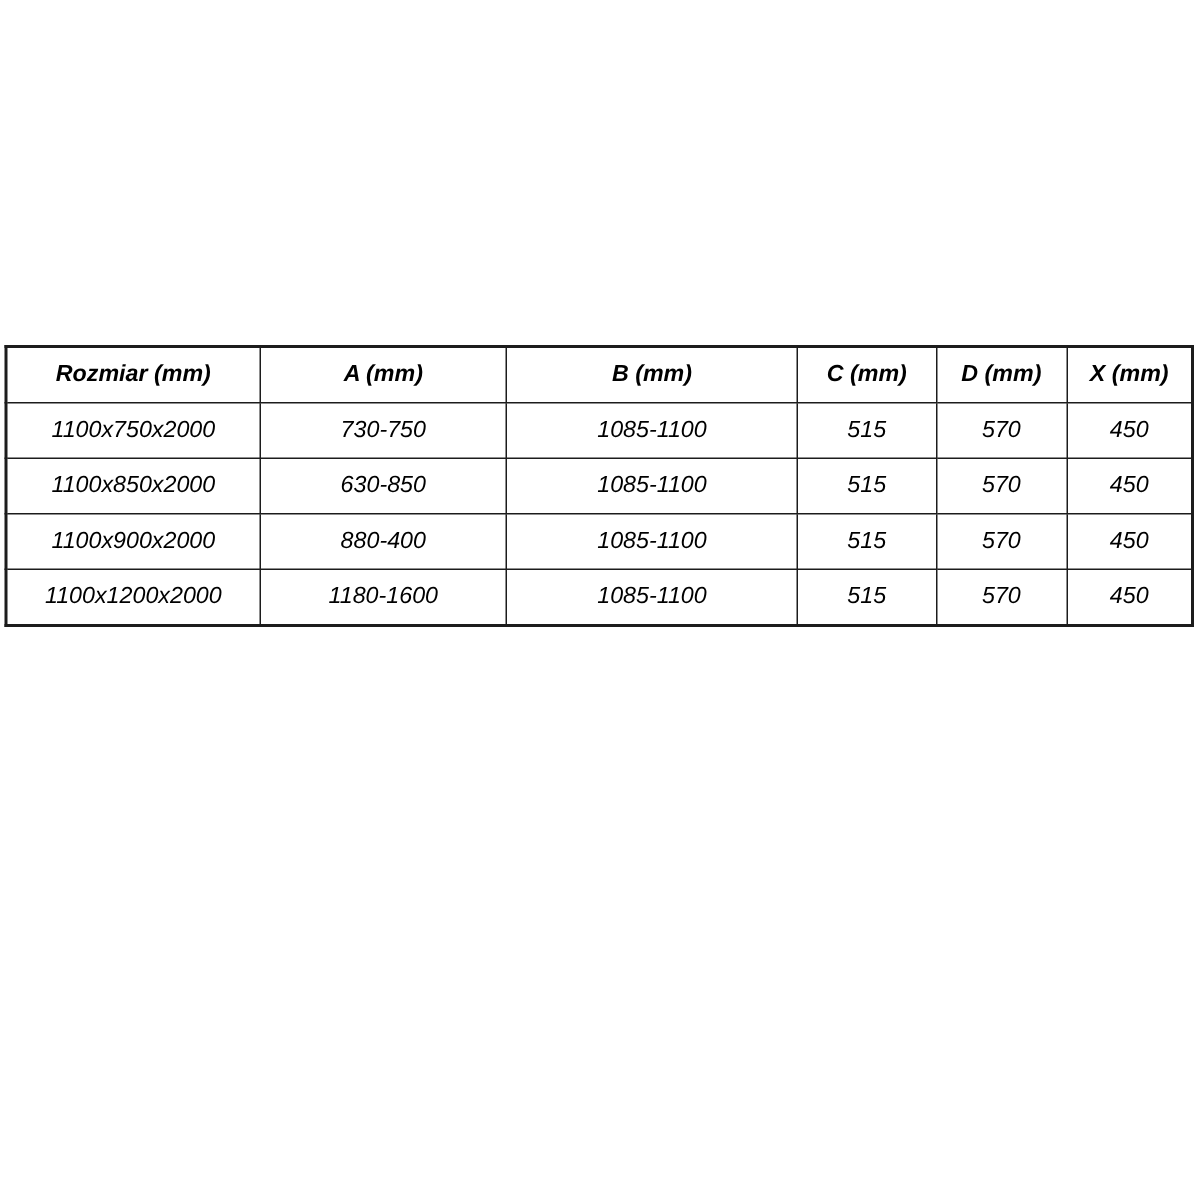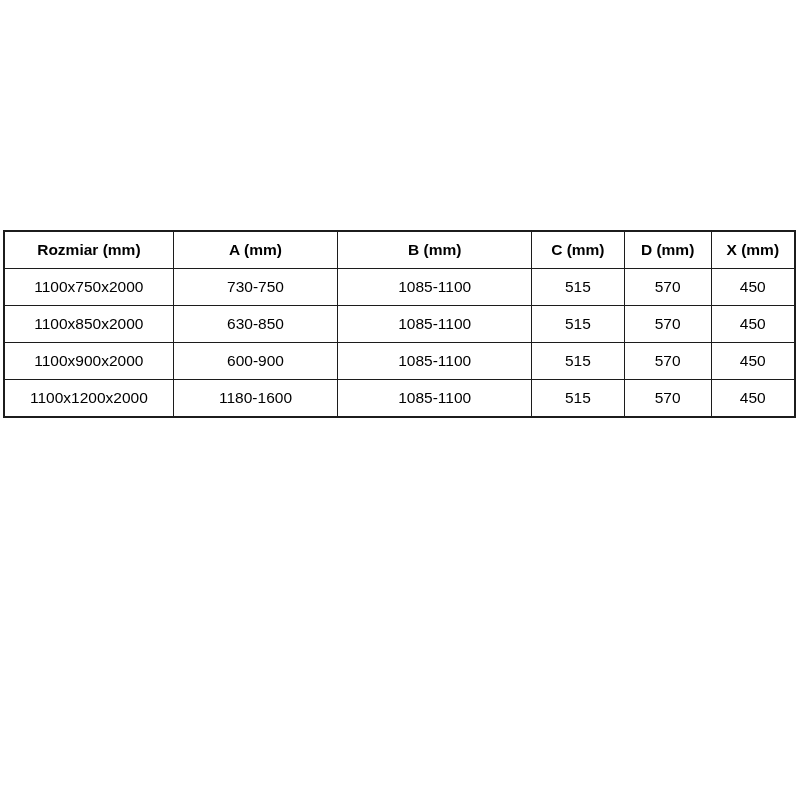--- a/index.html
+++ b/index.html
@@ -7,20 +7,21 @@
     padding: 0;
     background: #ffffff;
     font-family: "Liberation Sans", sans-serif;
   }
   .page {
     position: relative;
     width: 796px;
     height: 800px;
     background: #ffffff;
     overflow: hidden;
+    font-style: italic;
   }
   table.dim-table {
     position: absolute;
     left: 3px;
     top: 230px;
     width: 793px;
     border-collapse: collapse;
     table-layout: fixed;
     border: 2px solid #1c1c1c;
   }
@@ -82,21 +83,21 @@
       <tr>
         <td>1100x850x2000</td>
         <td>630-850</td>
         <td>1085-1100</td>
         <td>515</td>
         <td>570</td>
         <td>450</td>
       </tr>
       <tr>
         <td>1100x900x2000</td>
-        <td>600-900</td>
+        <td>880-400</td>
         <td>1085-1100</td>
         <td>515</td>
         <td>570</td>
         <td>450</td>
       </tr>
       <tr>
         <td>1100x1200x2000</td>
         <td>1180-1600</td>
         <td>1085-1100</td>
         <td>515</td>

